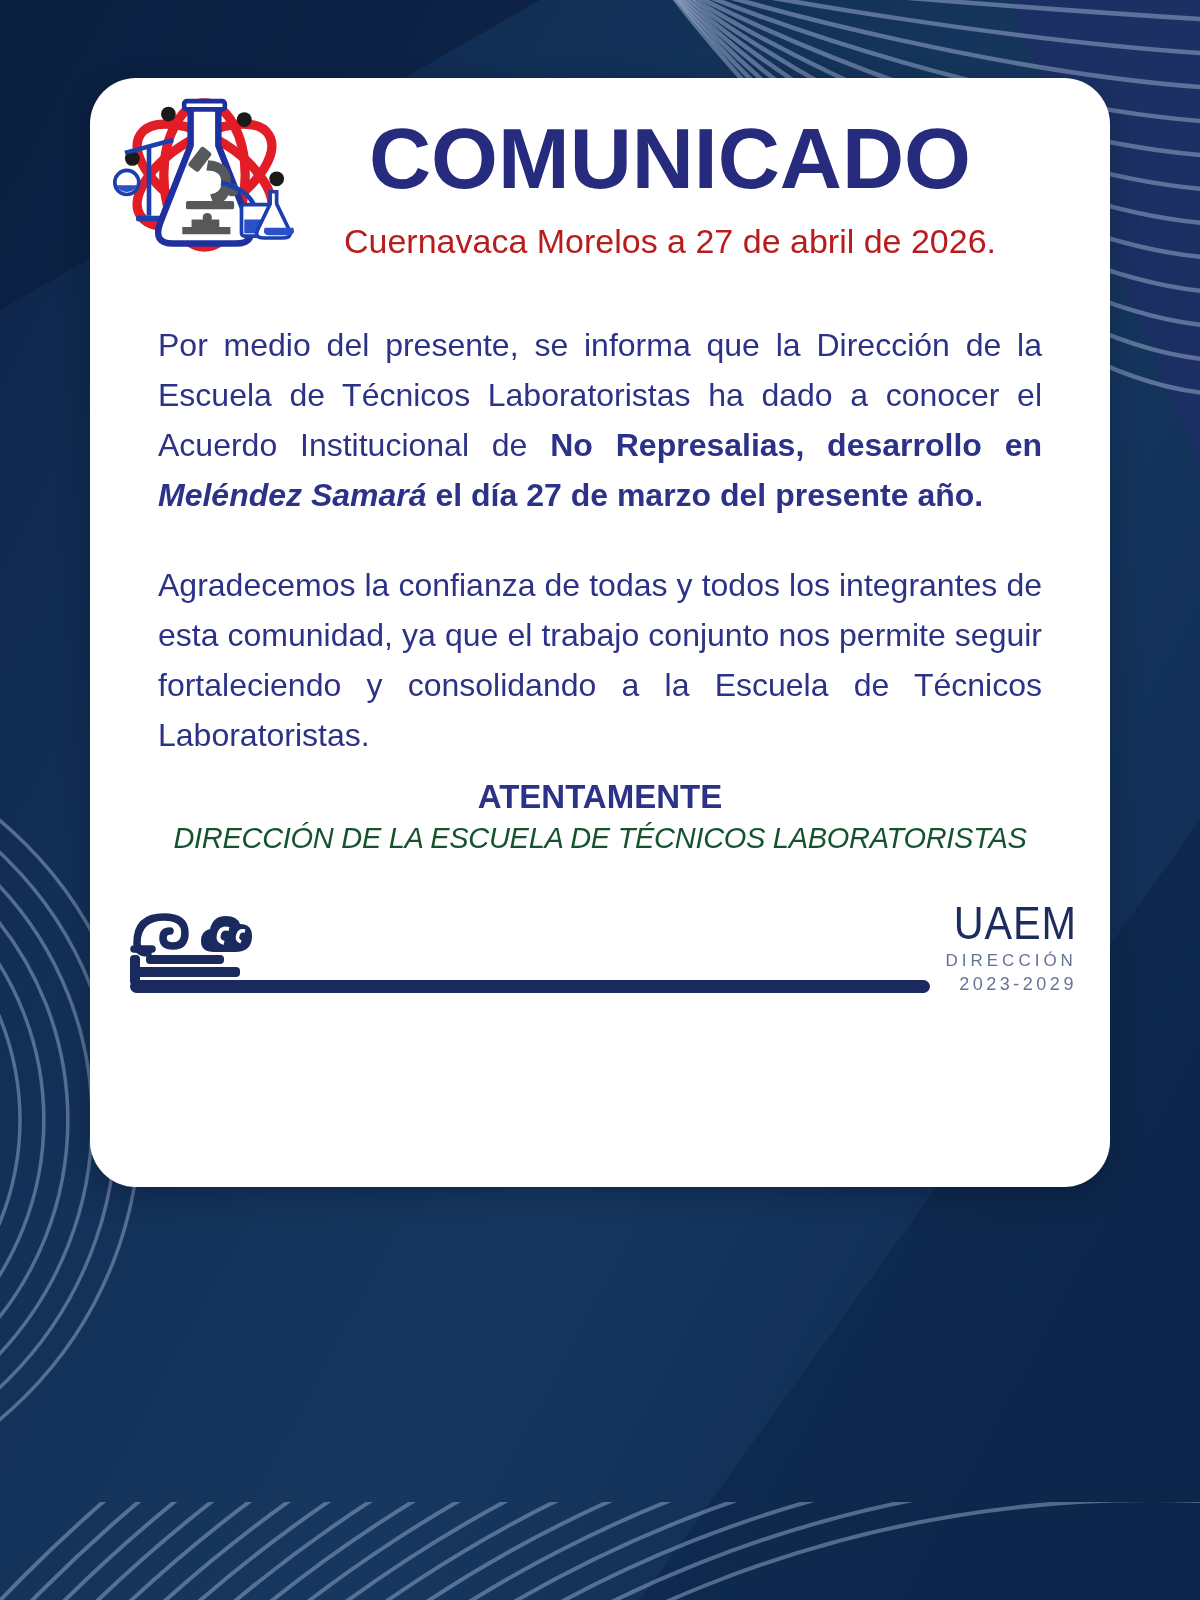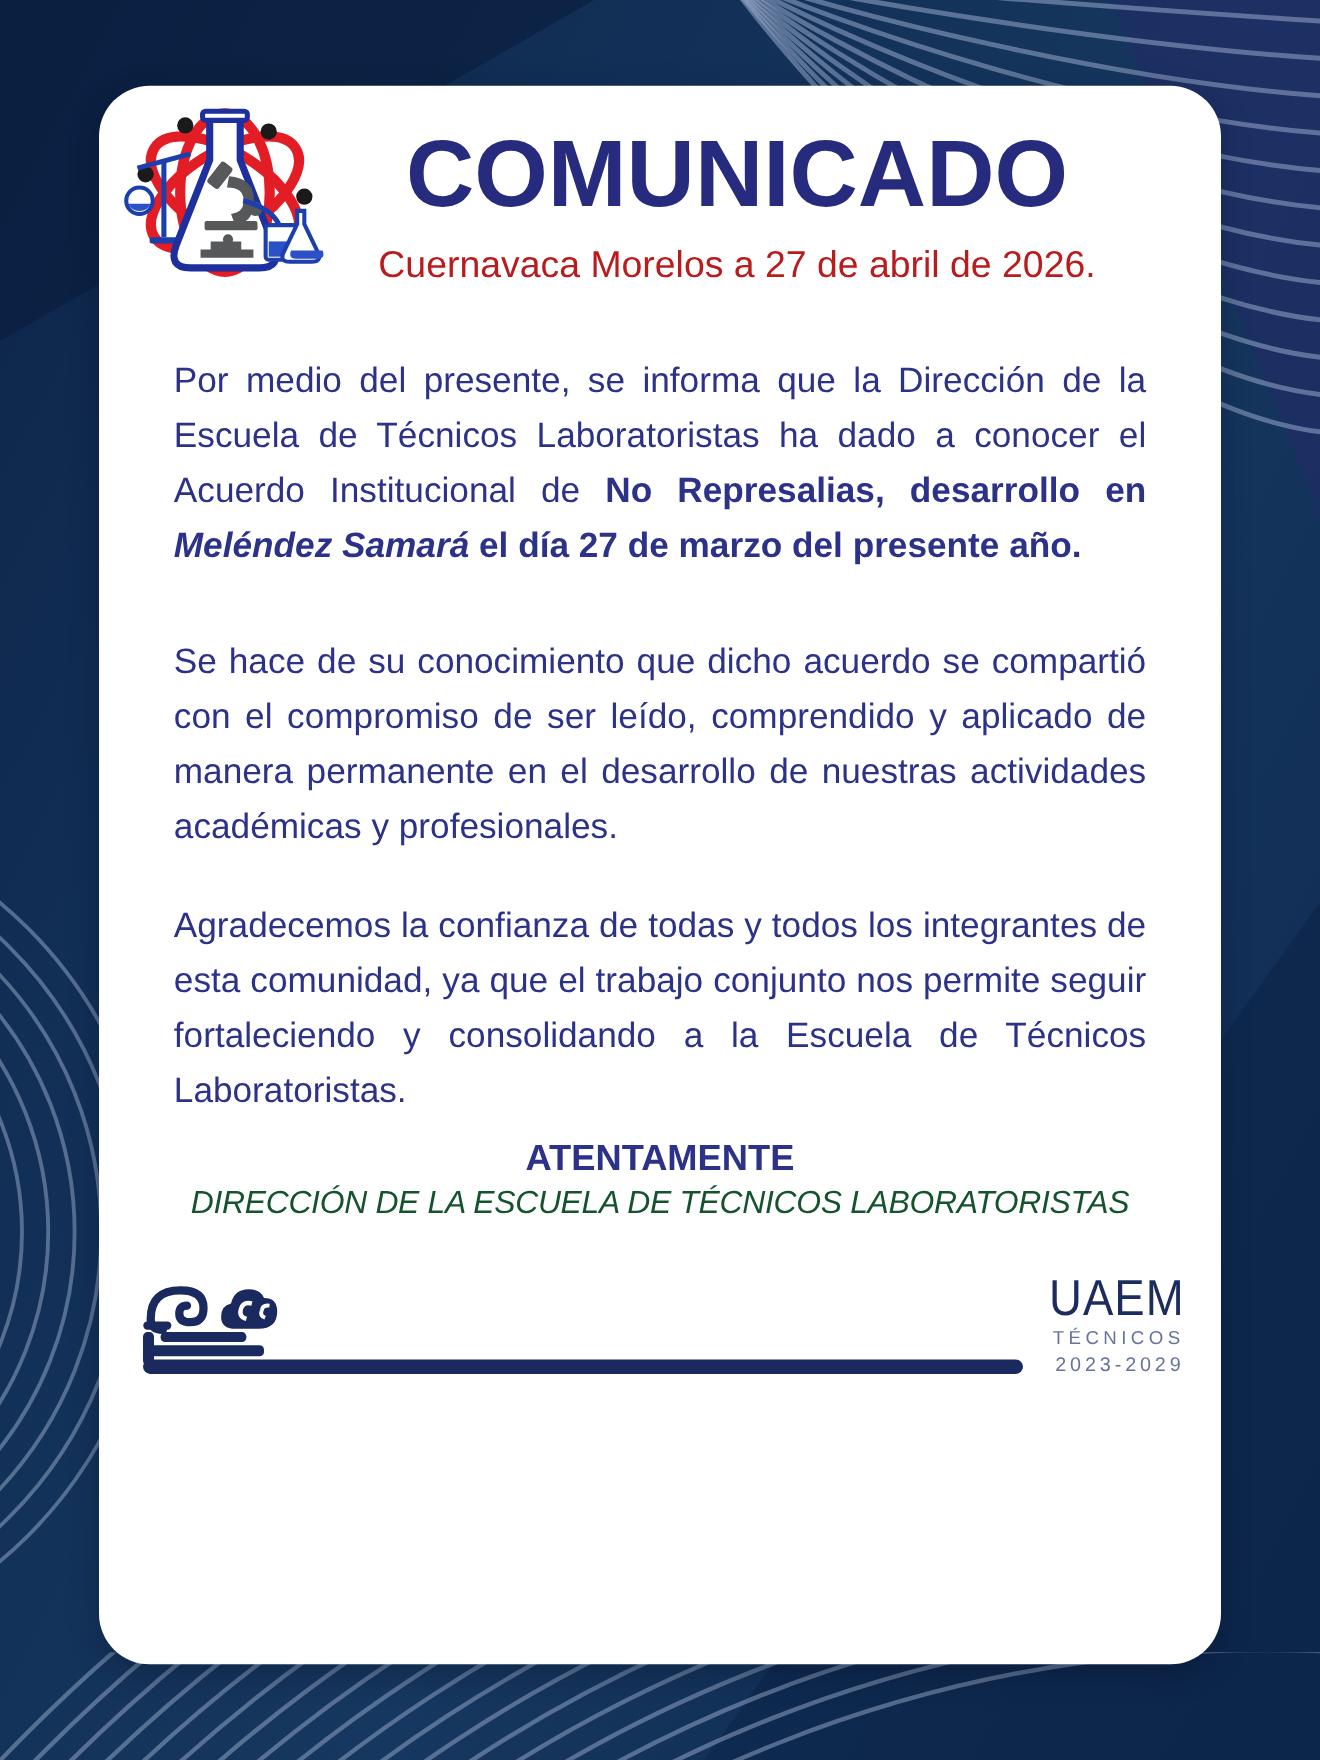--- a/index.html
+++ b/index.html
@@ -4,21 +4,21 @@
 <style>
   html,body{margin:0;padding:0;}
   body{width:1200px;height:1600px;font-family:"Liberation Sans",sans-serif;}
   .page{position:relative;width:1200px;height:1600px;overflow:hidden;
         background:linear-gradient(118deg,#0e2449 0%,#123057 30%,#16375f 58%,#0d2850 100%);}
   .deco{position:absolute;inset:0;width:1200px;height:1600px;display:block;}
   .lines path,.lines circle{fill:none;stroke:rgba(148,166,198,.52);stroke-width:4px;}
   #leftwaves path{stroke-width:3.5px;}
   #fan path{stroke-width:4.5px;stroke:rgba(150,168,200,.55);}
 
-  .card{position:absolute;left:90px;top:78px;width:1020px;height:1435px;
+  .card{position:absolute;left:90px;top:78px;width:1020px;height:1109px;
         background:#ffffff;border-radius:46px;box-shadow:0 8px 28px rgba(0,10,30,.28);}
 
   .header{position:relative;height:216px;}
   .logo{position:absolute;left:22px;top:14px;}
   .head-text{margin-left:180px;margin-right:40px;text-align:center;}
   .title{margin:0;padding-top:34px;font-size:86px;line-height:92px;font-weight:900;
          letter-spacing:0px;color:#262b7e;}
   .date{margin-top:18px;font-size:34px;color:#b91c1c;}
 
   .body-p{margin:0;padding:0 68px;font-size:32px;line-height:50px;color:#2c3287;
@@ -149,21 +149,20 @@
       </svg>
       <div class="head-text">
         <h1 class="title">COMUNICADO</h1>
         <div class="date">Cuernavaca Morelos a 27 de abril de 2026.</div>
       </div>
     </div>
 
 
     <p class="body-p p2"><span>Por medio del presente, se informa que la Dirección de la Escuela de Técnicos Laboratoristas ha dado a conocer el Acuerdo Institucional de </span><b>No Represalias, desarrollo en </b><b><i>Meléndez Samará</i></b><b> el día 27 de marzo del presente año.</b></p>
 
-    <p class="body-p p3">Se hace de su conocimiento que dicho acuerdo se compartió con el compromiso de ser leído, comprendido y aplicado de manera permanente en el desarrollo de nuestras actividades académicas y profesionales.</p>
 
     <p class="body-p p4">Agradecemos la confianza de todas y todos los integrantes de esta comunidad, ya que el trabajo conjunto nos permite seguir fortaleciendo y consolidando a la Escuela de Técnicos Laboratoristas.</p>
 
     <div class="closing">ATENTAMENTE</div>
     <div class="office">DIRECCIÓN DE LA ESCUELA DE TÉCNICOS LABORATORISTAS</div>
 
     <div class="footer">
       <svg class="glyph" width="820" height="86" viewBox="0 0 820 86">
         <g stroke="#1b2a5e" stroke-width="7.5" fill="none" stroke-linecap="round">
           <path d="M28 44 q-11 0 -11 -10 q0 -26 27 -26 q21 0 21 16 q0 13 -12 13 q-10 0 -10 -8 q0 -7 7 -7"></path>
@@ -176,19 +175,19 @@
         </g>
         <g fill="#1b2a5e">
           <rect x="26" y="46" width="78" height="9" rx="4"></rect>
           <rect x="16" y="58" width="104" height="10" rx="4"></rect>
           <rect x="10" y="46" width="10" height="30" rx="4"></rect>
           <rect x="10" y="71" width="800" height="13" rx="6.5"></rect>
         </g>
       </svg>
       <div class="uaem-block">
         <div class="uaem">UAEM</div>
-        <div class="rect-line">TÉCNICOS</div>
+        <div class="rect-line">DIRECCIÓN</div>
         <div class="years-line">2023-2029</div>
       </div>
     </div>
 
   </div>
 </div>
 
 </body></html>

